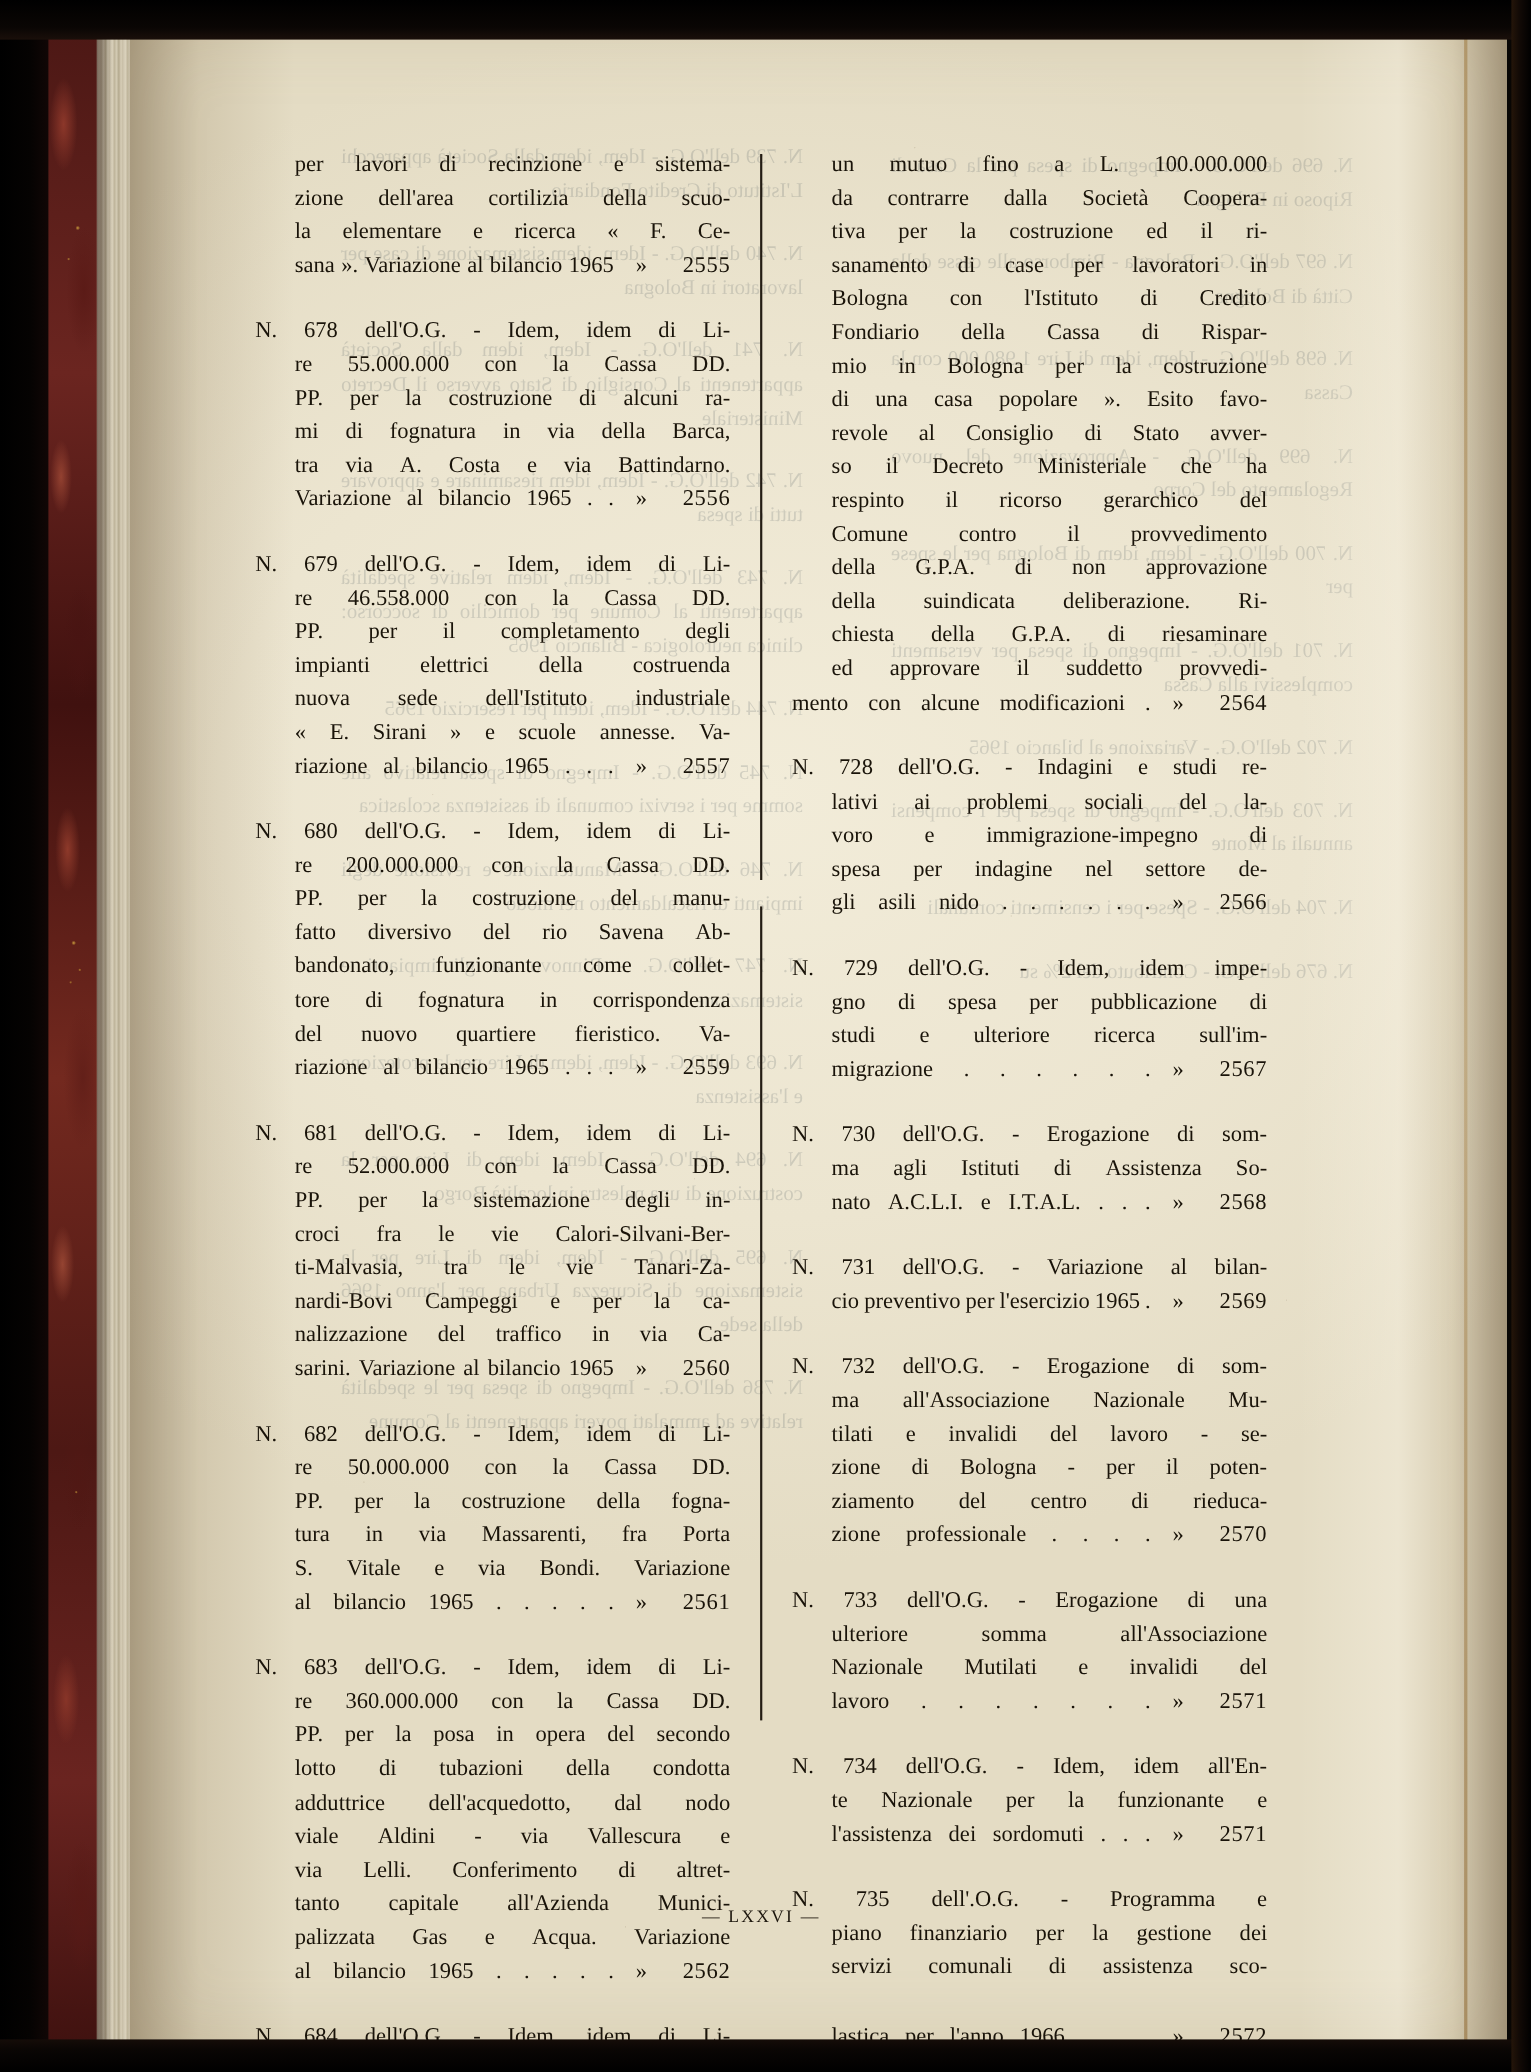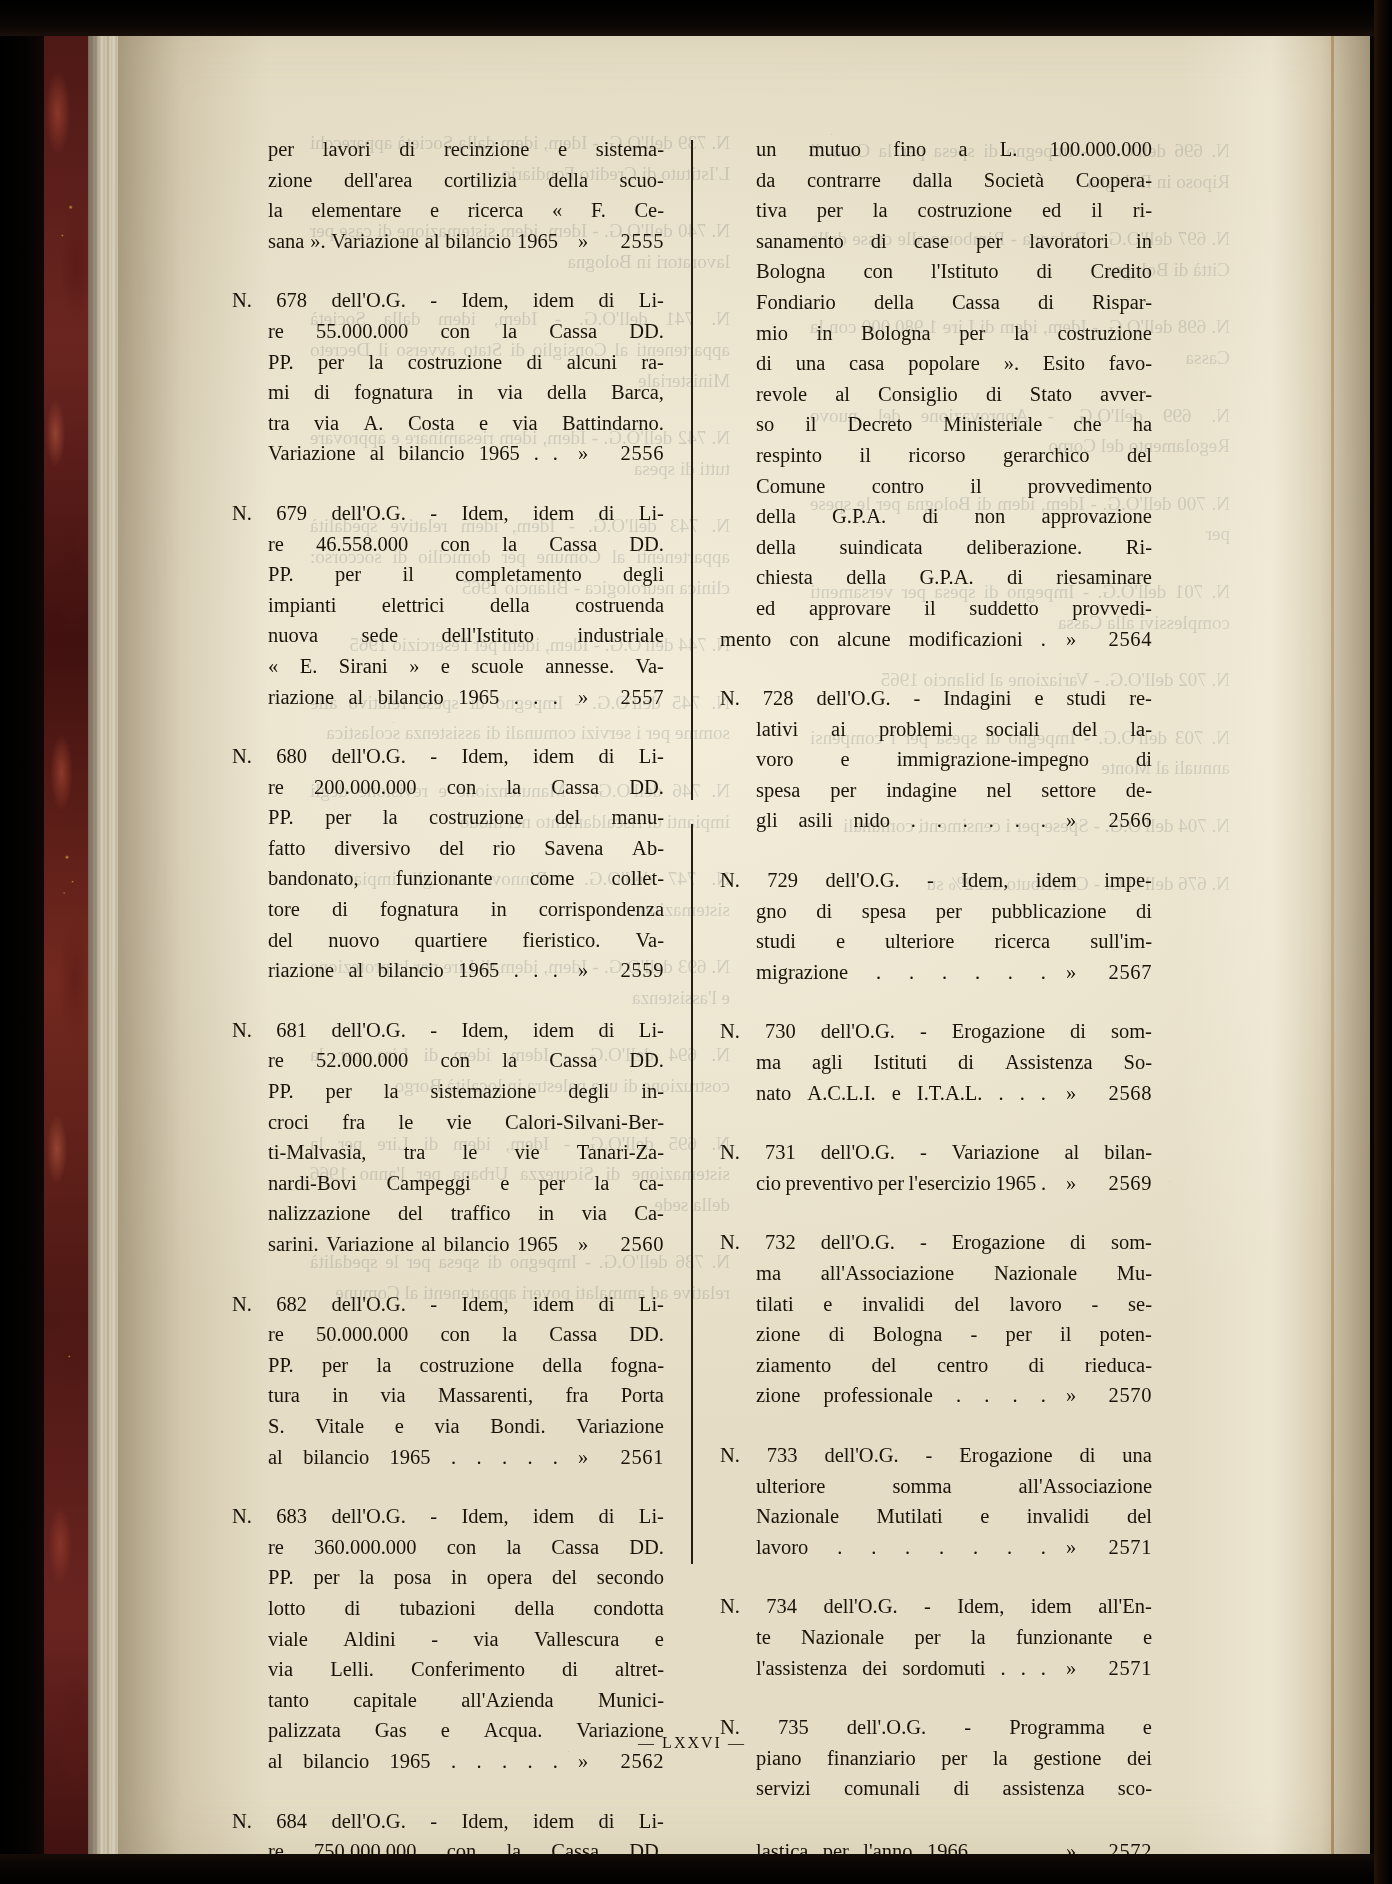--- a/index.html
+++ b/index.html
@@ -348,20 +348,21 @@
               <div class="jline full ind"><span class="w">PP.</span><span class="w">per</span><span class="w">la</span><span class="w">costruzione</span><span class="w">della</span><span class="w">fogna-</span></div>
               <div class="jline full ind"><span class="w">tura</span><span class="w">in</span><span class="w">via</span><span class="w">Massarenti,</span><span class="w">fra</span><span class="w">Porta</span></div>
               <div class="jline full ind"><span class="w">S.</span><span class="w">Vitale</span><span class="w">e</span><span class="w">via</span><span class="w">Bondi.</span><span class="w">Variazione</span></div>
               <div class="refline ind" style="padding-left: 36px;"><div class="body"><span class="w">al</span><span class="w">bilancio</span><span class="w">1965</span><span class="w">.</span><span class="w">.</span><span class="w">.</span><span class="w">.</span><span class="w">.</span></div><span class="guilt">»</span><span class="pageno">2561</span></div>
             </div>
             <div class="entry">
               <div class="jline full"><span class="w">N.</span><span class="w">683</span><span class="w">dell'O.G.</span><span class="w">-</span><span class="w">Idem,</span><span class="w">idem</span><span class="w">di</span><span class="w">Li-</span></div>
               <div class="jline full ind"><span class="w">re</span><span class="w">360.000.000</span><span class="w">con</span><span class="w">la</span><span class="w">Cassa</span><span class="w">DD.</span></div>
               <div class="jline full ind"><span class="w">PP.</span><span class="w">per</span><span class="w">la</span><span class="w">posa</span><span class="w">in</span><span class="w">opera</span><span class="w">del</span><span class="w">secondo</span></div>
               <div class="jline full ind"><span class="w">lotto</span><span class="w">di</span><span class="w">tubazioni</span><span class="w">della</span><span class="w">condotta</span></div>
+              <div class="jline full ind"><span class="w">adduttrice</span><span class="w">dell'acquedotto,</span><span class="w">dal</span><span class="w">nodo</span></div>
               <div class="jline full ind"><span class="w">viale</span><span class="w">Aldini</span><span class="w">-</span><span class="w">via</span><span class="w">Vallescura</span><span class="w">e</span></div>
               <div class="jline full ind"><span class="w">via</span><span class="w">Lelli.</span><span class="w">Conferimento</span><span class="w">di</span><span class="w">altret-</span></div>
               <div class="jline full ind"><span class="w">tanto</span><span class="w">capitale</span><span class="w">all'Azienda</span><span class="w">Munici-</span></div>
               <div class="jline full ind"><span class="w">palizzata</span><span class="w">Gas</span><span class="w">e</span><span class="w">Acqua.</span><span class="w">Variazione</span></div>
               <div class="refline ind" style="padding-left: 36px;"><div class="body"><span class="w">al</span><span class="w">bilancio</span><span class="w">1965</span><span class="w">.</span><span class="w">.</span><span class="w">.</span><span class="w">.</span><span class="w">.</span></div><span class="guilt">»</span><span class="pageno">2562</span></div>
             </div>
             <div class="entry">
               <div class="jline full"><span class="w">N.</span><span class="w">684</span><span class="w">dell'O.G.</span><span class="w">-</span><span class="w">Idem,</span><span class="w">idem</span><span class="w">di</span><span class="w">Li-</span></div>
               <div class="jline full ind"><span class="w">re</span><span class="w">750.000.000</span><span class="w">con</span><span class="w">la</span><span class="w">Cassa</span><span class="w">DD.</span></div>
             </div>

